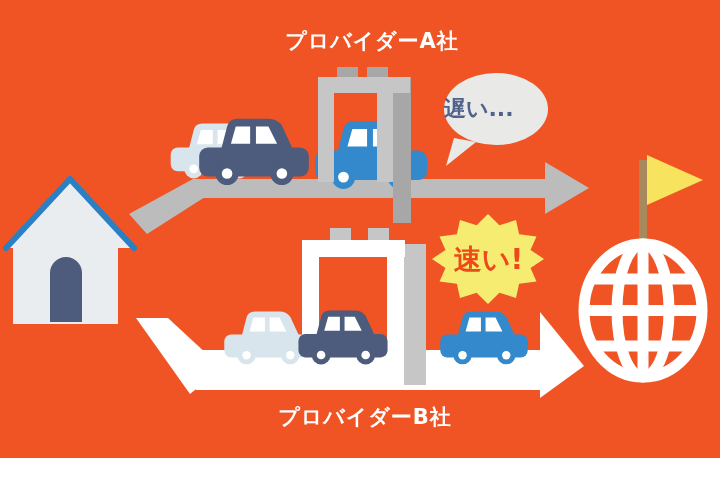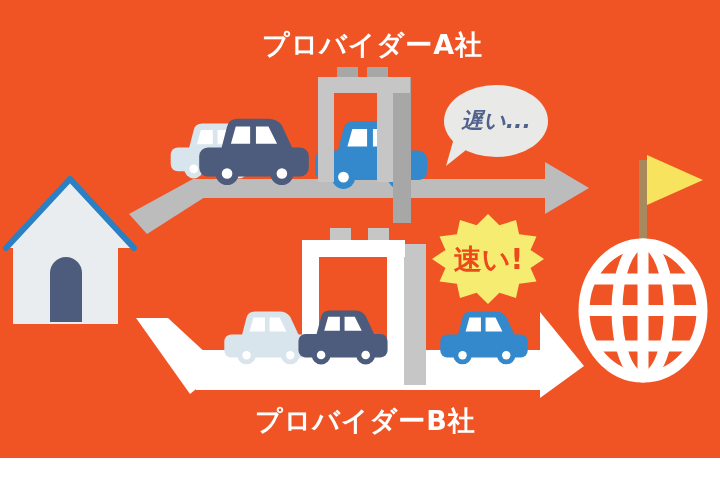--- a/index.html
+++ b/index.html
@@ -2,42 +2,42 @@
 <html><head>
 <meta charset="utf-8">
 <style>
   html,body{margin:0;padding:0;}
   body{font-family:"DejaVu Sans","Liberation Sans",sans-serif;}
   #canvas{position:relative;width:720px;height:480px;background:#ffffff;overflow:hidden;}
   #stage{position:absolute;left:0;top:0;width:720px;height:458px;background:#f05424;}
   .abs{position:absolute;}
 
   
-  .title{position:absolute;color:#ffffff;font-weight:bold;font-size:27px;text-align:center;white-space:nowrap;letter-spacing:1px;}
+  .title{position:absolute;color:#ffffff;font-weight:bold;font-size:21px;text-align:center;white-space:nowrap;letter-spacing:1px;}
   #title-a{left:262px;top:27px;width:220px;}
   #title-b{left:255px;top:403px;width:220px;}
 
   
   .road-slow{fill:#bcbcbc;}
   .road-fast{fill:#ffffff;}
 
   
   .gA-light{background:#c6c6c6;}
   .gA-dark{background:#a7a7a7;}
   .gB-white{background:#ffffff;}
   .gB-gray{background:#c6c6c6;}
 
   
   .car{position:absolute;}
   .car-navy{color:#4d5b7c;}
   .car-pale{color:#d9e5ed;}
   .car-blue{color:#3389cb;}
 
   
-  #bubble{position:absolute;left:444px;top:85px;width:104px;height:72px;background:#e9e9e7;border-radius:50%;display:flex;align-items:center;justify-content:center;font-style:italic;}
+  #bubble{position:absolute;left:444px;top:73px;width:104px;height:72px;background:#e9e9e7;border-radius:50%;display:flex;align-items:center;}
   #bubble-text{color:#50618c;font-weight:bold;font-size:22px;white-space:nowrap;}
   #bubble-tail{position:absolute;left:446px;top:138px;}
 
   
   #burst{position:absolute;left:432px;top:214px;width:113px;height:91px;}
   #burst-label{position:absolute;left:432px;top:214px;width:113px;height:91px;display:flex;align-items:center;justify-content:center;}
   #burst-text{color:#ed4a1c;font-weight:bold;font-size:28px;white-space:nowrap;}
 
   
   #flag-pole{position:absolute;left:639px;top:160px;width:8px;height:82px;background:#a8895e;}

